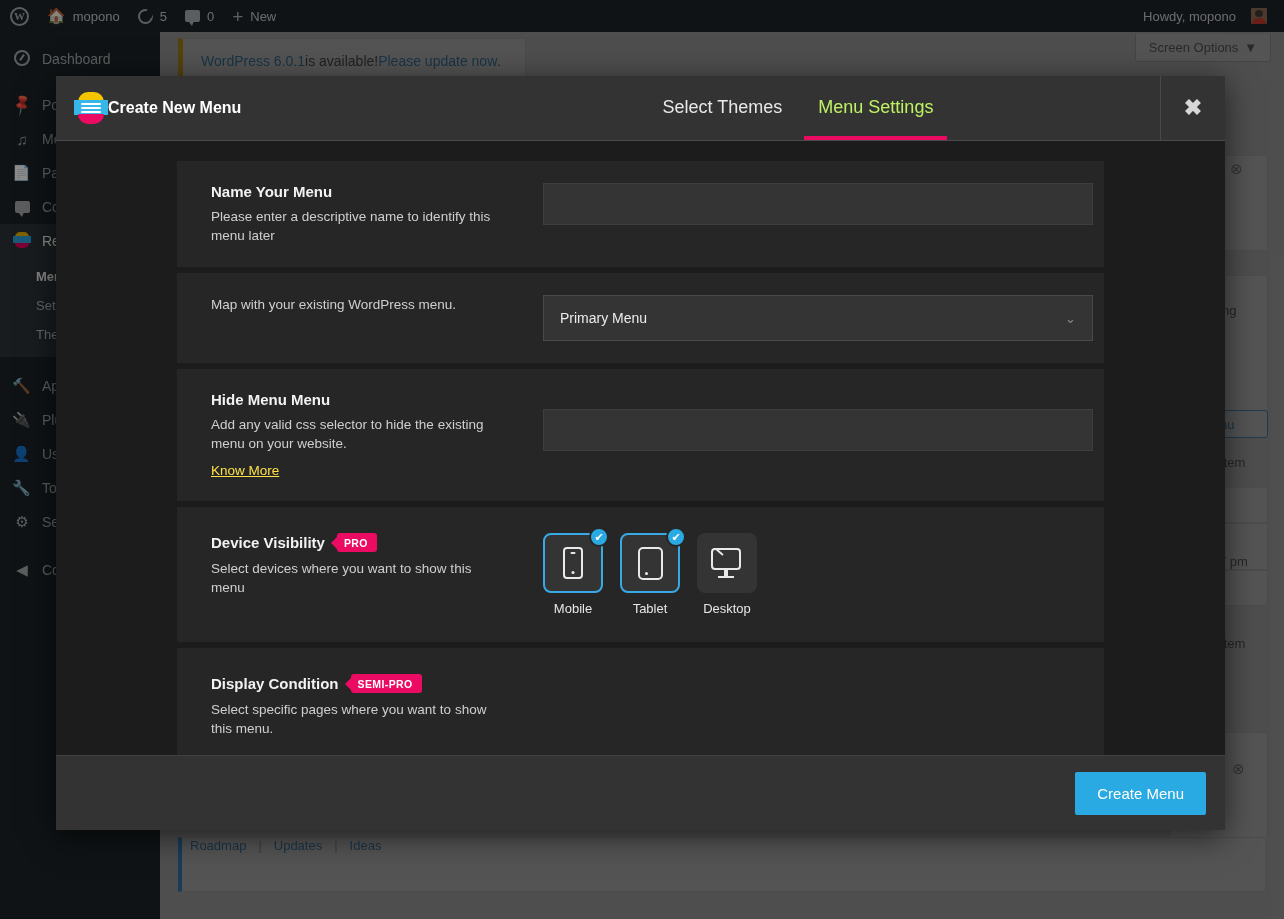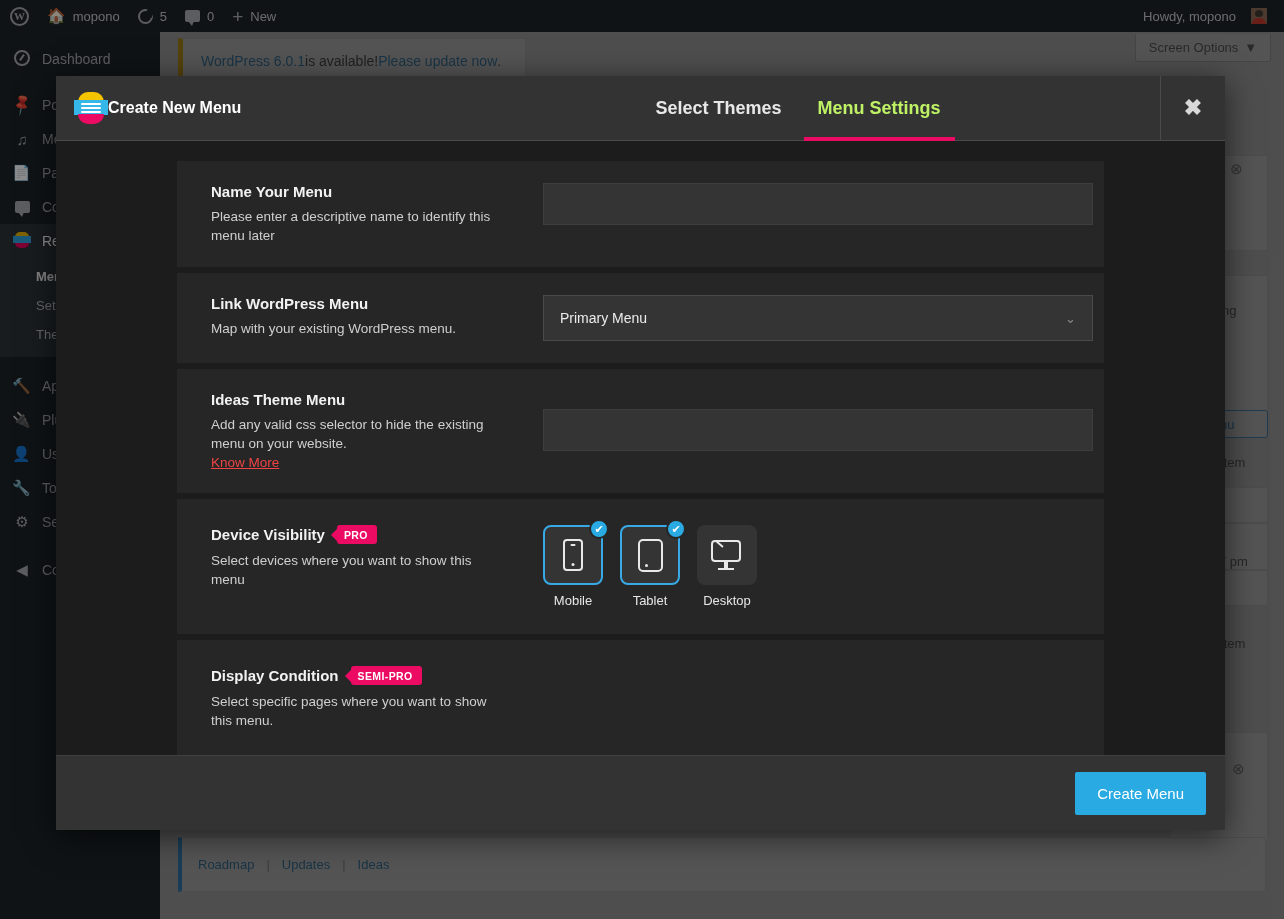--- a/index.html
+++ b/index.html
@@ -81,21 +81,21 @@
 
   .bg-card { position:absolute; background:#9a9a9a; border:1px solid #8a8a8a; }
   .bg-x { position:absolute; color:#5d5d5d; font-size:15px; }
   .bg-txt{ position:absolute; color:#454545; font-size:13px; white-space:nowrap;}
   .bg-btn{ position:absolute; border:1px solid #3a6c92; border-radius:3px; color:#2f5f7f; font-size:13px;
            display:flex; align-items:center; padding:0 9px; background:#9a9a9a;}
 
   .bg-footer-box {
     position:absolute; left:18px; top:805px; width:1088px; height:55px;
     background:#9a9a9a; border:1px solid #8a8a8a; border-left:4px solid #2f6f9e;
-    display:flex; align-items:center; gap:12px; padding-left:16px;
+    display:flex; align-items:flex-start; gap:12px; padding-left:8px;
     color:#2f5f7f; font-size:13px;
   }
   .bg-footer-box .divider{ color:#6d6d6d; }
   .wp-credits {
     position:absolute; left:18px; top:885px; width:1088px;
     display:flex; justify-content:space-between; font-size:13px; color:#3d3d3d; font-style:italic;
   }
   .wp-credits a { color:#2f5f7f; font-style:italic; }
 
   
@@ -110,36 +110,36 @@
     border-bottom:1px solid #4a4a4a; position:relative;
   }
   .mh-brand{ display:flex; align-items:center; padding-left:18px; width:380px;}
   .brand-logo{ width:34px;height:32px;position:relative;}
   .brand-logo .t{position:absolute;top:0;left:4px;width:26px;height:10px;background:#f5c400;border-radius:13px 13px 0 0;}
   .brand-logo .m{position:absolute;top:8px;left:0;width:34px;height:15px;background:#36b7ea;}
   .brand-logo .b{position:absolute;bottom:0;left:4px;width:26px;height:10px;background:#ec0b62;border-radius:0 0 13px 13px;}
   .brand-logo .l1,.brand-logo .l2,.brand-logo .l3{position:absolute;left:7px;width:20px;height:2px;background:#fff;border-radius:1px;}
   .brand-logo .l1{top:11px;} .brand-logo .l2{top:15px;} .brand-logo .l3{top:19px;}
   .mh-title{ color:#fff; font-size:16px; font-weight:700;}
-  .mh-tabs{ flex:1; display:flex; align-items:flex-start; justify-content:center; gap:28px;font-weight:bold;}
+  .mh-tabs{ flex:1; display:flex; align-items:flex-end; justify-content:center; gap:28px;}
   .mh-tab{ color:#e8e8e8; font-size:18px; height:65px; display:flex; align-items:center; position:relative; padding:0 4px;}
   .mh-tab.active{ color:#bef264; }
   .mh-tab.active::after{ content:""; position:absolute; left:-10px; right:-10px; bottom:0; height:4px; background:#ec0b62;}
   .mh-close{ width:65px; border-left:1px solid #4a4a4a; display:flex; align-items:center; justify-content:center;
              color:#d8d8d8; font-size:22px; font-weight:700;}
 
   .modal-body{ flex:1; overflow:hidden; padding:20px 0 0 0; }
   .section{
     width:927px; margin:0 auto 6px auto; background:#262626; display:flex; align-items:flex-start;
     padding:22px 34px;
   }
   .sec-left{ width:300px; padding-right:20px; flex:0 0 300px;}
   .sec-title{ color:#f2f2f2; font-size:15px; font-weight:700; display:flex; align-items:center; gap:10px; margin-bottom:7px;}
   .sec-desc{ color:#cfcfcf; font-size:13.5px; line-height:19px;}
-  .sec-link{ color:#ef4444; font-size:13.5px; text-decoration:underline; display:inline-block; margin-top:2px;}
+  .sec-link{ color:#fde047; font-size:13.5px; text-decoration:underline; display:inline-block; margin-top:10px;}
   .sec-right{ flex:1;margin-left:32px; }
   .badge{
     display:inline-flex; align-items:center; justify-content:center; height:19px;
     background:#ec0b62; color:#fff; font-size:10.5px; font-weight:700; letter-spacing:.4px;
     padding:0 9px 0 7px; border-radius:3px; position:relative; margin-left:2px;
   }
   .badge::before{ content:""; position:absolute; left:-6px; top:50%; transform:translateY(-50%);
     border-top:7px solid transparent; border-bottom:7px solid transparent; border-right:7px solid #ec0b62;}
   .field{
     width:550px; height:42px; background:#343434; border:1px solid #3e3e3e;
@@ -365,37 +365,34 @@
         </div>
         <div class="sec-desc">Please enter a descriptive name to identify this menu later</div>
       </div>
       <div class="sec-right">
         <input class="field" type="text" style="color: rgb(233, 233, 233); font-family: &quot;Liberation Sans&quot;, sans-serif; font-size: 14px; padding: 0px 14px;" value="">
       </div>
     </div>
 
     <div class="section">
       <div class="sec-left">
-        <div class="sec-title">
-          <span>Link WordPress Menu</span>
-        </div>
         <div class="sec-desc">Map with your existing WordPress menu.</div>
       </div>
       <div class="sec-right">
         <div class="select">
           <span>Primary Menu</span>
           <span class="chev">⌄</span>
         </div>
       </div>
     </div>
 
     <div class="section">
       <div class="sec-left">
         <div class="sec-title">
-          <span>Ideas Theme Menu</span>
+          <span>Hide Menu Menu</span>
         </div>
         <div class="sec-desc">Add any valid css selector to hide the existing menu on your website.</div>
         <a class="sec-link">Know More</a>
       </div>
       <div class="sec-right" style="padding-top:18px;">
         <input class="field" type="text" style="color: rgb(233, 233, 233); font-family: &quot;Liberation Sans&quot;, sans-serif; font-size: 14px; padding: 0px 14px;" value="">
       </div>
     </div>
 
     <div class="section" style="padding-top:26px; padding-bottom:26px;">

